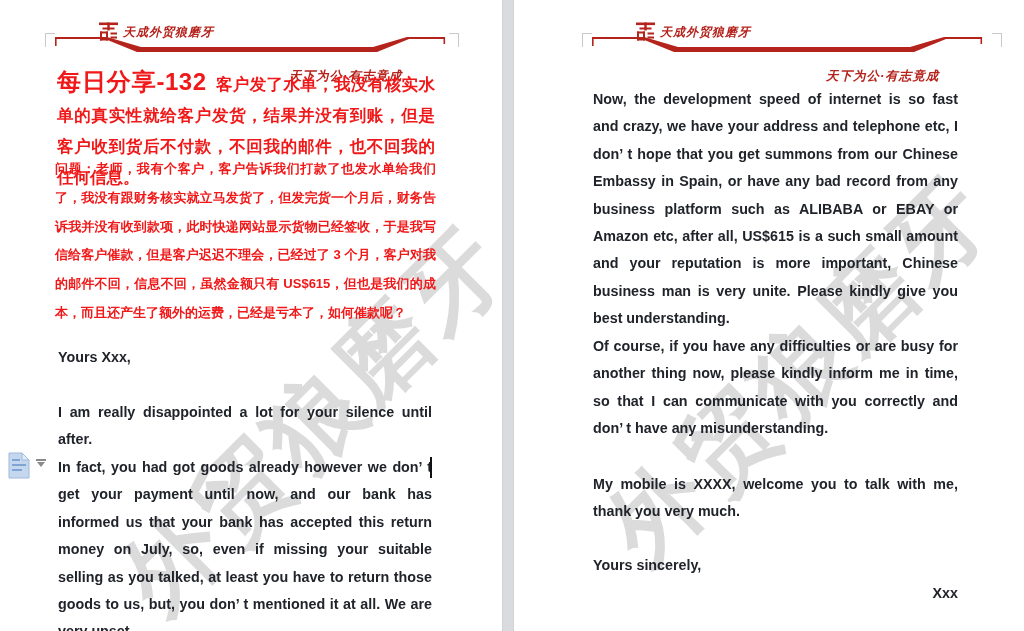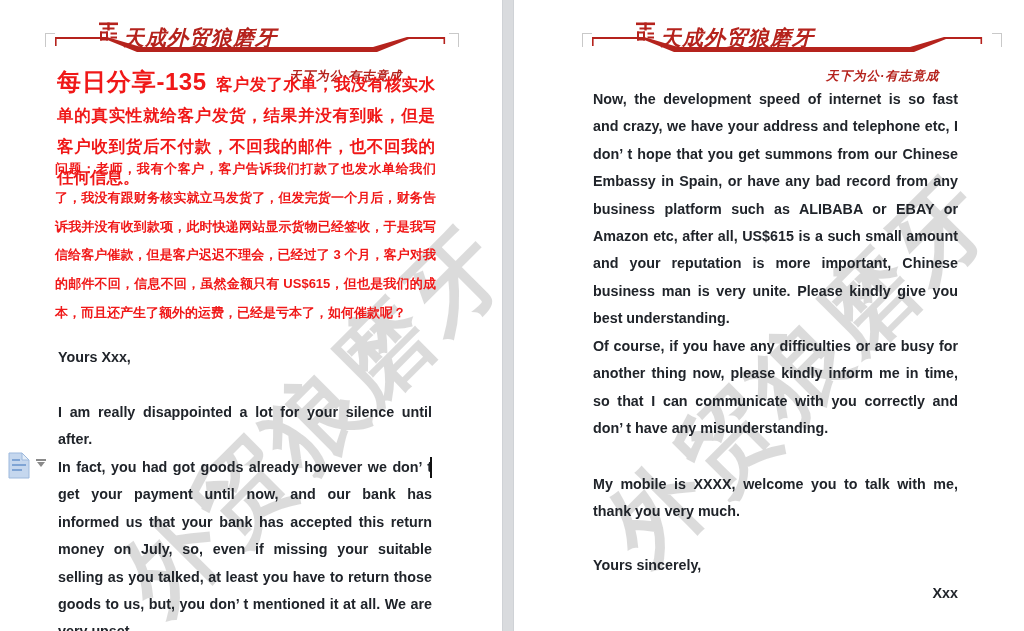--- a/index.html
+++ b/index.html
@@ -18,21 +18,21 @@
   }
 
   
   .doc-header{position:absolute;top:20px;height:36px;}
   .page-left  .doc-header{left:45px;width:414px;}
   .page-right .doc-header{left:68px;width:420px;}
   .ribbon-svg{position:absolute;left:8px;top:14px;width:398px;height:20px;}
   .seal{position:absolute;left:53px;top:1px;width:21px;height:21px;}
   .brand{
     position:absolute;left:78px;top:4px;
-    font-size:21px;font-weight:800;font-style:italic;
+    font-size:12px;font-weight:800;font-style:italic;
     color:#b5231d;letter-spacing:1px;white-space:nowrap;
   }
   .slogan{
     position:absolute;left:244px;top:16px;
     font-size:12.5px;font-weight:700;font-style:italic;
     color:#b5231d;letter-spacing:1px;white-space:nowrap;margin-top:32px;
   }
   .corner-mark{position:absolute;top:13px;width:9px;height:13px;}
   .corner-mark.cm-left{left:0;border-left:1px solid #c9c9c9;border-top:1px solid #c9c9c9;}
   .corner-mark.cm-right{right:0;border-right:1px solid #c9c9c9;border-top:1px solid #c9c9c9;}
@@ -114,21 +114,21 @@
         <rect x="12.5" y="15.5" width="6.5" height="2"></rect>
       </g>
     </svg>
     <div class="brand">天成外贸狼磨牙</div>
     <div class="slogan">天下为公·有志竟成</div>
   </div>
 
   <div class="watermark">外贸狼磨牙</div>
 
   <div class="txt title-block">
-    <span class="title-big">每日分享-135</span><span class="title-rest">客户发了水单，我没有核实水单的真实性就给客户发货，结果并没有到账，但是客户收到货后不付款，不回我的邮件，也不回我的任何信息。</span>
+    <span class="title-big">每日分享-132</span><span class="title-rest">客户发了水单，我没有核实水单的真实性就给客户发货，结果并没有到账，但是客户收到货后不付款，不回我的邮件，也不回我的任何信息。</span>
   </div>
 
   <div class="txt question-block">问题：老师，我有个客户，客户告诉我们打款了也发水单给我们了，我没有跟财务核实就立马发货了，但发完货一个月后，财务告诉我并没有收到款项，此时快递网站显示货物已经签收，于是我写信给客户催款，但是客户迟迟不理会，已经过了 3 个月，客户对我的邮件不回，信息不回，虽然金额只有 US$615，但也是我们的成本，而且还产生了额外的运费，已经是亏本了，如何催款呢？</div>
 
   <div class="txt en p-dear">Yours Xxx,</div>
   <div class="txt en p-disappointed">I am really disappointed a lot for your silence until after.</div>
   <div class="txt en p-infact">In fact, you had got goods already however we don’ t get your payment until now, and our bank has informed us that your bank has accepted this return money on July, so, even if missing your suitable selling as you talked, at least you have to return those goods to us, but, you don’ t mentioned it at all. We are very upset.</div>
 
   <div class="text-caret"></div>
 </div>

